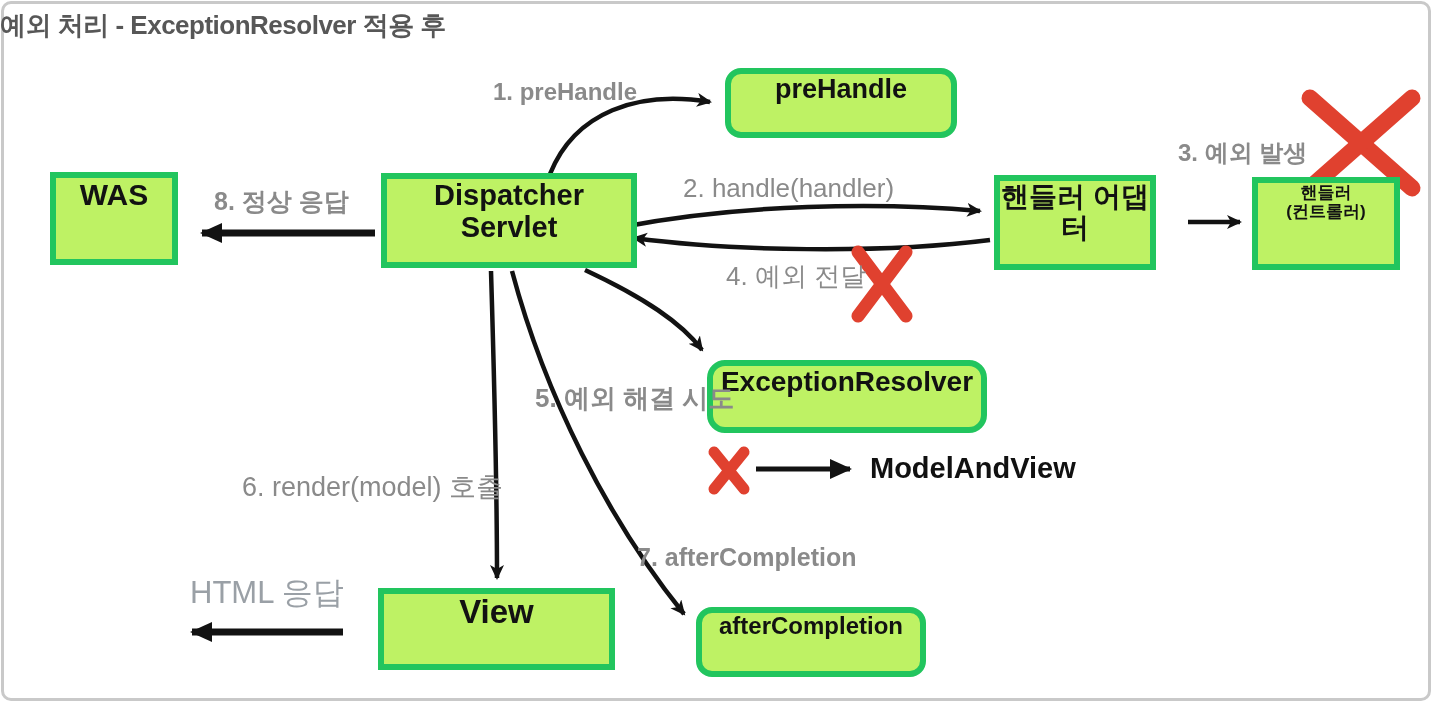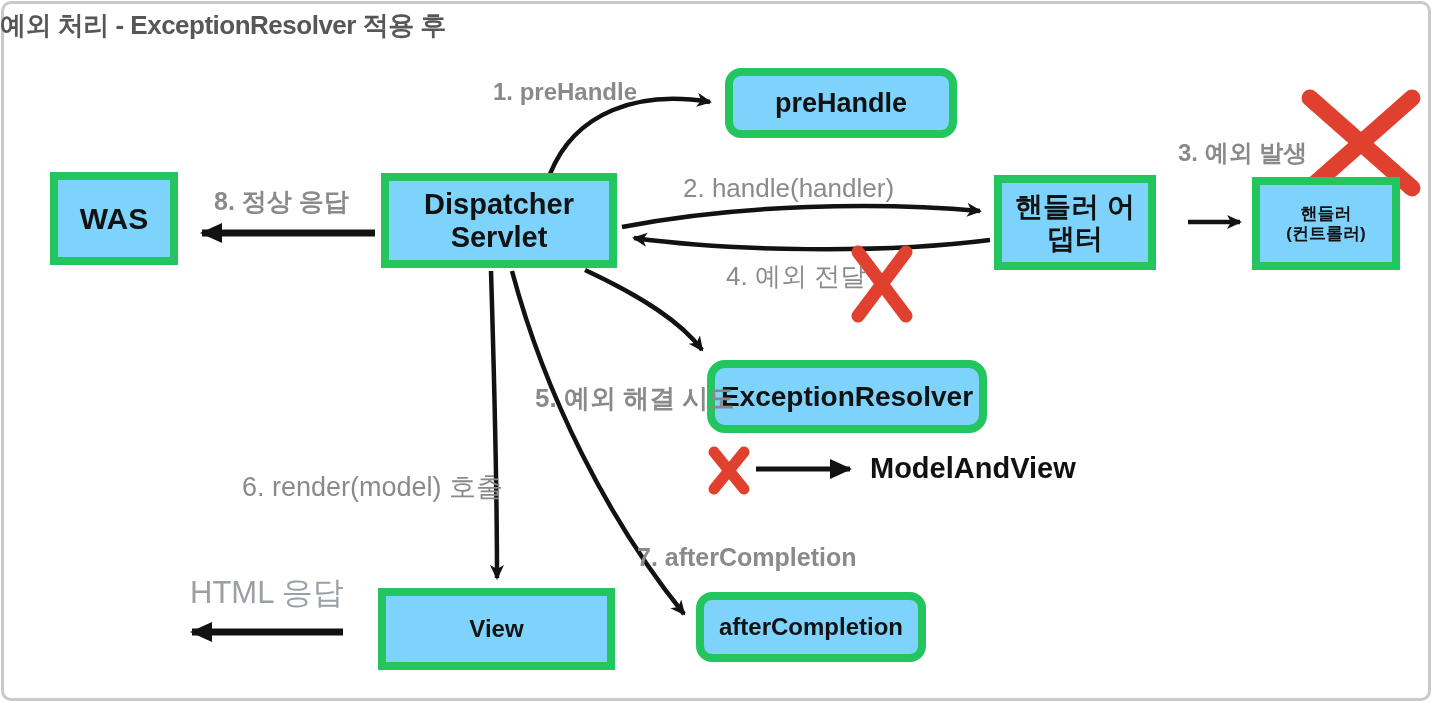--- a/index.html
+++ b/index.html
@@ -18,24 +18,24 @@
     pointer-events:none;
   }
   .title{
     position:absolute;left:0;top:8px;
     font-size:26px;font-weight:bold;color:#575757;
     letter-spacing:-0.5px;
     white-space:nowrap;
   }
   .box{
     position:absolute;
-    background:#7dd3fc;
-    border:8px solid #22c55e;
+    background:#bef264;
+    border:6px solid #22c55e;
     display:flex;flex-direction:column;
-    align-items:center;justify-content:center;
+    align-items:center;justify-content:flex-start;
     font-weight:bold;color:#121212;
     text-align:center;line-height:1.12;
     box-sizing:border-box;
     z-index:3;
   }
   .rounded{border-radius:16px;}
   .lbl{
     position:absolute;
     color:#8a8a8a;
     white-space:nowrap;
@@ -104,21 +104,21 @@
     <g stroke="#e0412f" stroke-width="11" stroke-linecap="round">
       <path d="M 714 452 L 744 489"></path>
       <path d="M 744 452 L 714 489"></path>
     </g>
   </svg>
 
   <div class="box" style="left:50px;top:172px;width:128px;height:93px;font-size:30px;">
     <span>WAS</span>
   </div>
 
-  <div class="box" style="left:381px;top:173px;width:236px;height:95px;font-size:29px;">
+  <div class="box" style="left:381px;top:173px;width:256px;height:95px;font-size:29px;">
     <span>Dispatcher</span>
     <span>Servlet</span>
   </div>
 
   <div class="box rounded" style="left:725px;top:68px;width:232px;height:70px;font-size:27px;">
     <span>preHandle</span>
   </div>
 
   <div class="box" style="left:994px;top:175px;width:162px;height:95px;font-size:28px;">
     <span>핸들러 어댑터</span>
@@ -126,25 +126,25 @@
 
   <div class="box" style="left:1252px;top:177px;width:148px;height:93px;font-size:17px;">
     <span>핸들러</span>
     <span>(컨트롤러)</span>
   </div>
 
   <div class="box rounded" style="left:707px;top:360px;width:280px;height:73px;font-size:28px;border-radius:18px;">
     <span>ExceptionResolver</span>
   </div>
 
-  <div class="box" style="left:378px;top:588px;width:237px;height:82px;font-size:24px;">
+  <div class="box" style="left:378px;top:588px;width:237px;height:82px;font-size:33px;">
     <span>View</span>
   </div>
 
-  <div class="box rounded" style="left:696px;top:592px;width:230px;height:70px;font-size:24px;">
+  <div class="box rounded" style="left:696px;top:607px;width:230px;height:70px;font-size:24px;">
     <span>afterCompletion</span>
   </div>
 
   <div class="mav" style="left:870px;top:452px;">ModelAndView</div>
 
   <div class="lbl bold" style="left:493px;top:78px;font-size:24px;">1. preHandle</div>
 
   <div class="lbl" style="left:683px;top:173px;font-size:26px;">2. handle(handler)</div>
 
   <div class="lbl bold" style="left:1178px;top:137px;font-size:24px;">3. 예외 발생</div>

